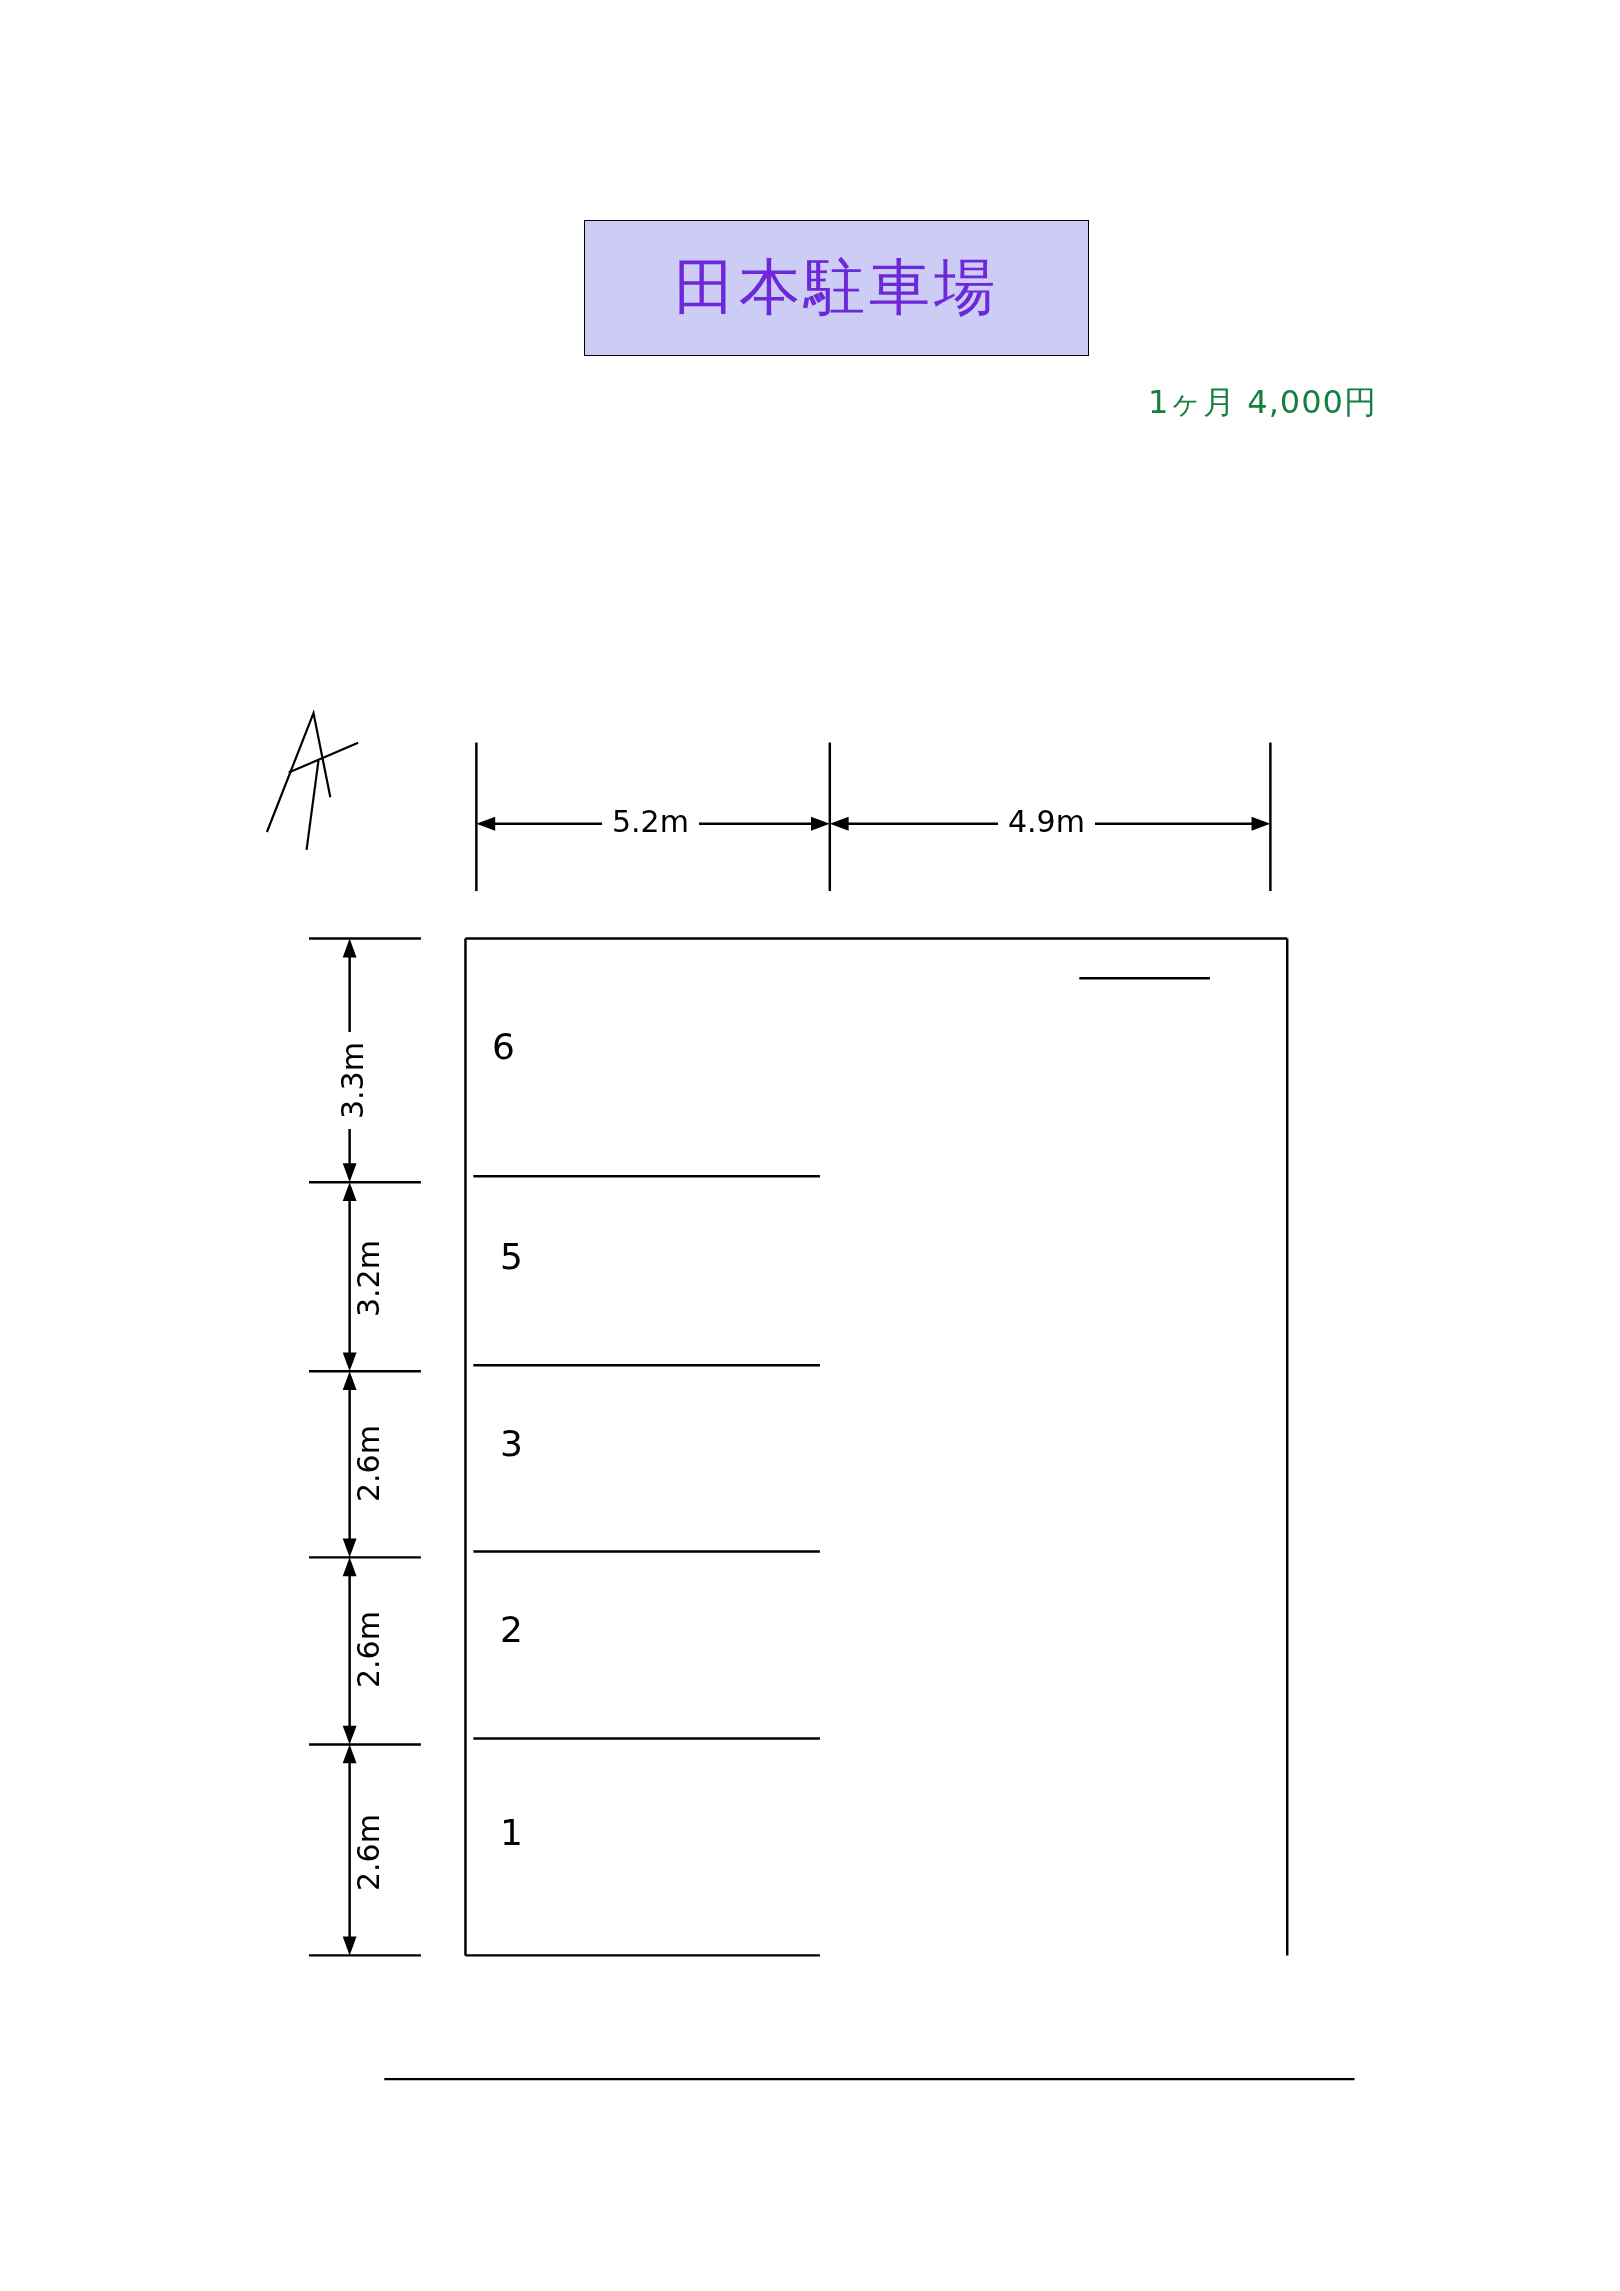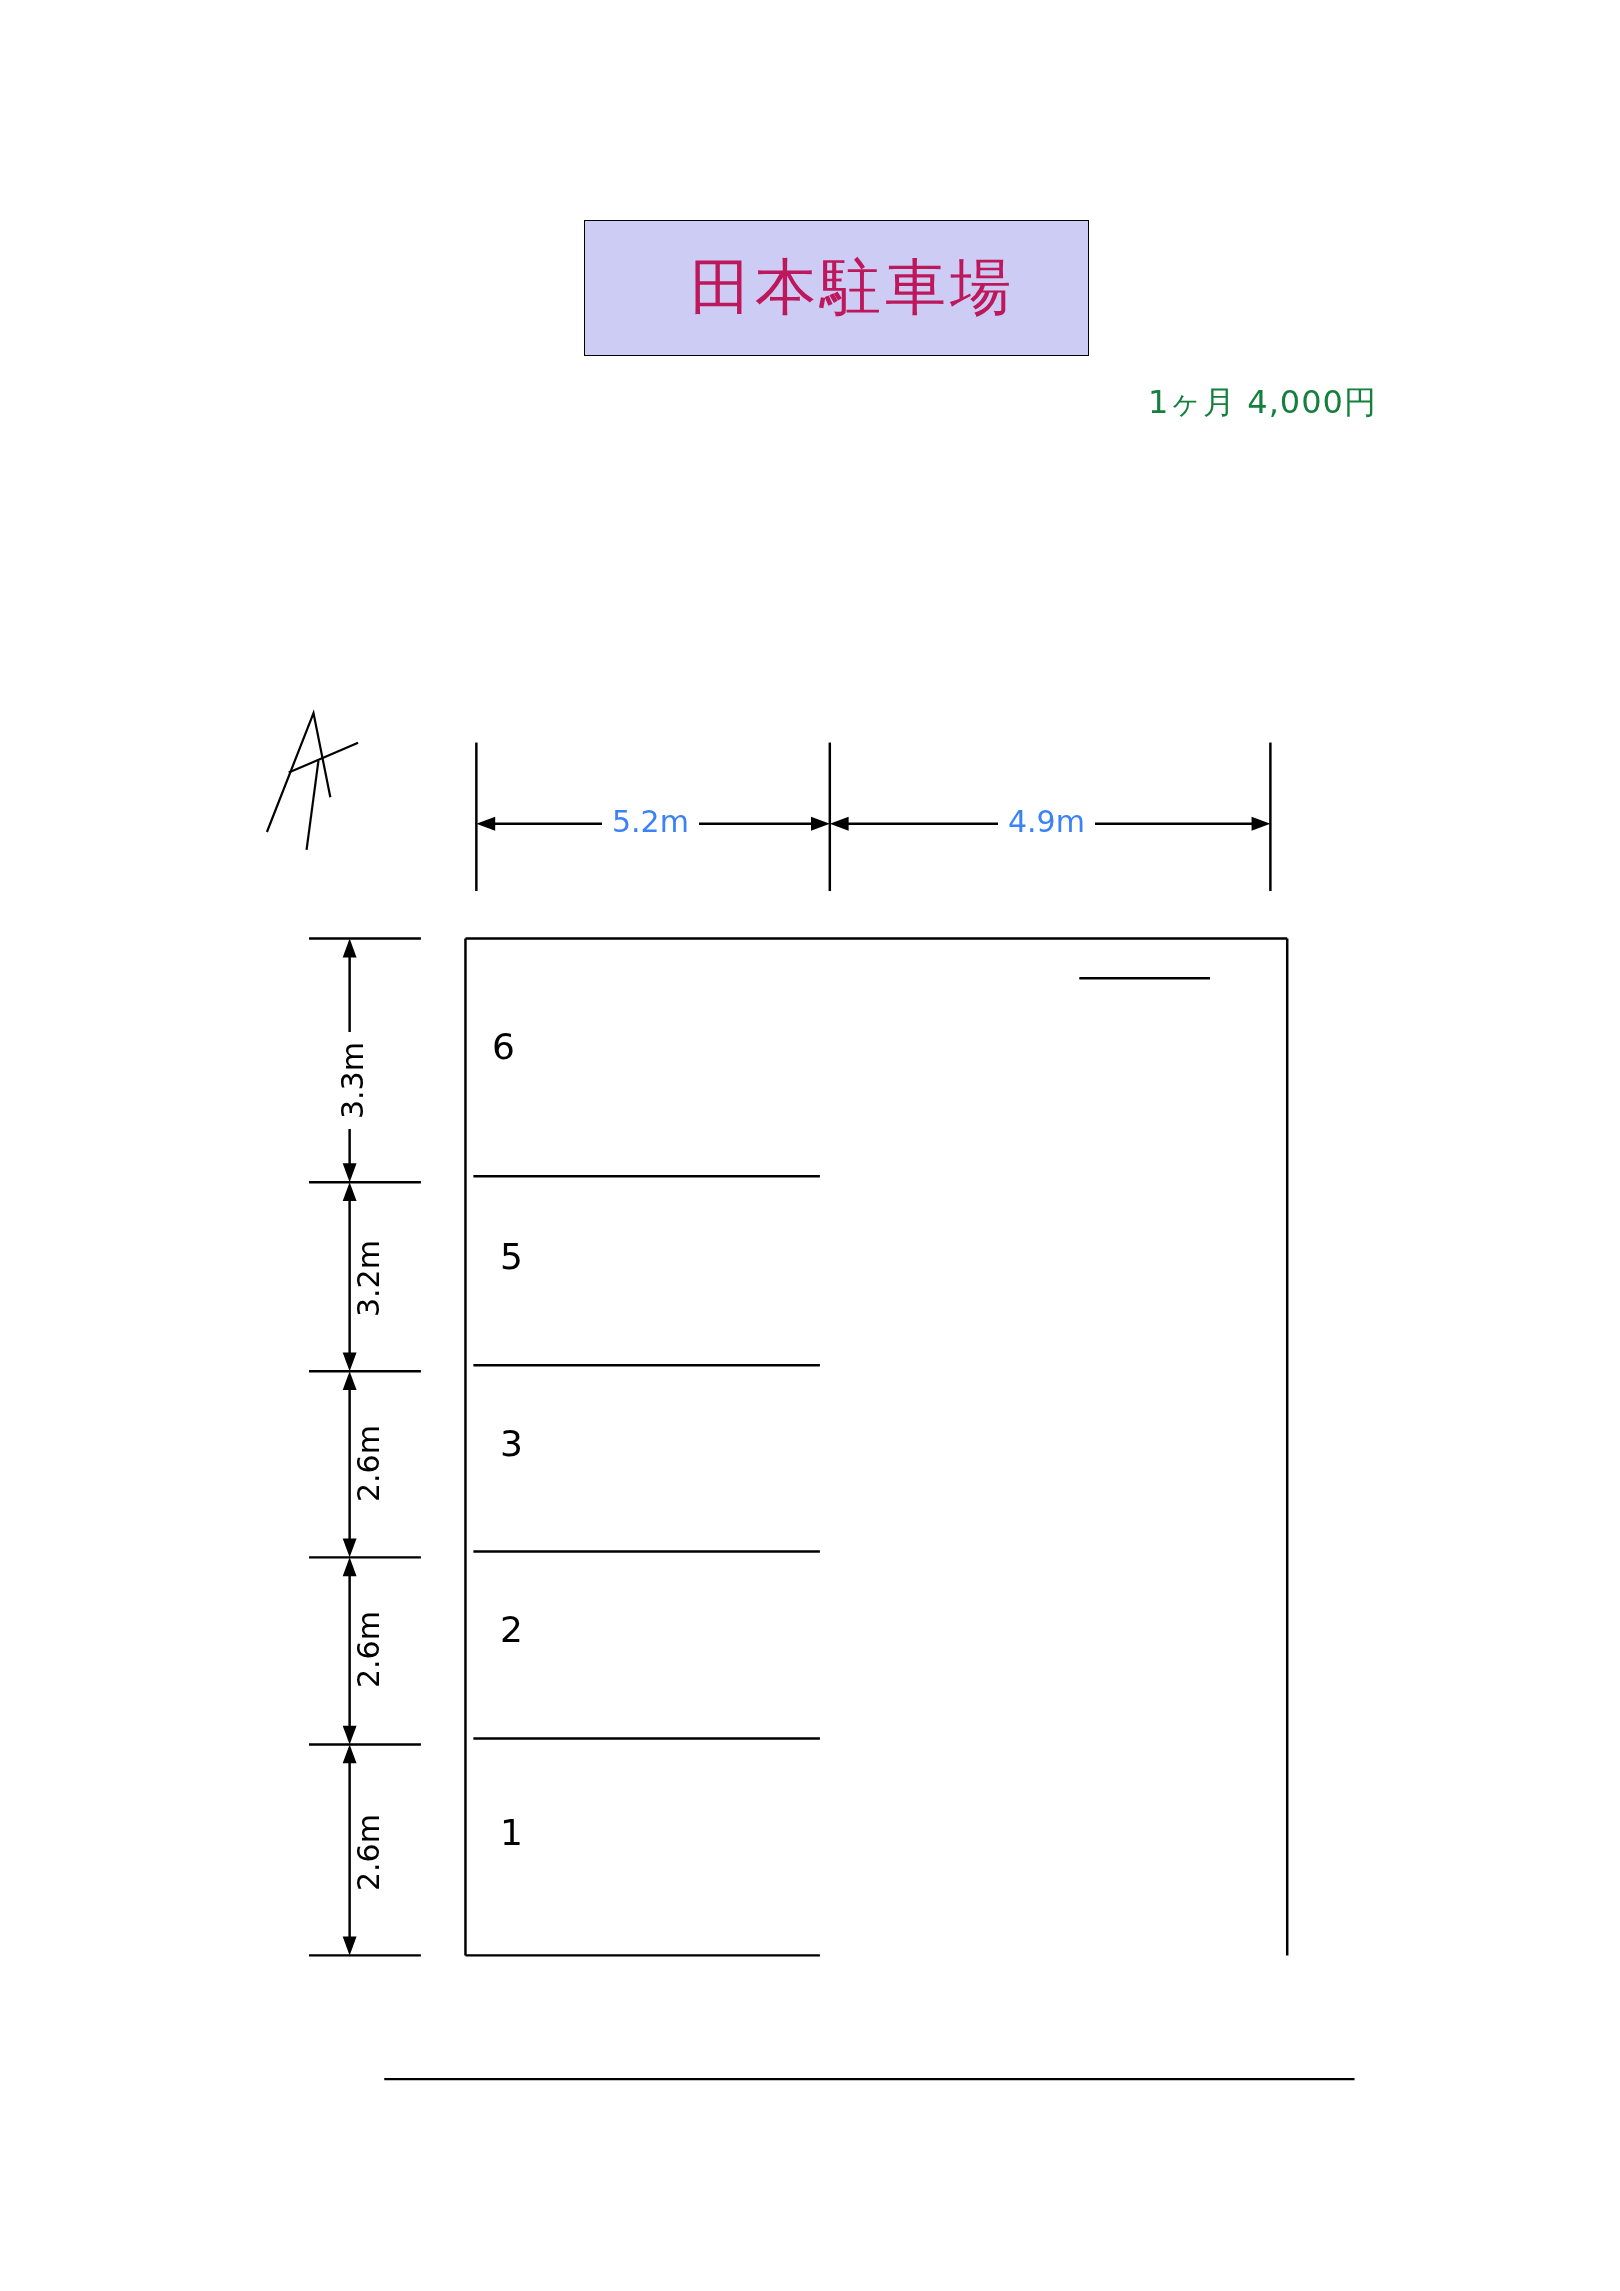--- a/index.html
+++ b/index.html
@@ -36,23 +36,22 @@
     position: absolute;
     left: 0; top: 0;
     width: 100%;
     height: 100%;
     display: flex;
     align-items: center;
     justify-content: center;
     font-family: "DejaVu Sans", sans-serif;
     font-size: 61px;
     letter-spacing: 4px;
-    color: #be185d;
-    white-space: nowrap;
-    padding-left: 16px;
+    color: #6d28d9;
+    white-space: nowrap;
   }
 
   
   #price-text {
     position: absolute;
     left: 1148px;
     top: 381px;
     font-family: "DejaVu Sans", sans-serif;
     font-size: 32px;
     color: #15803d;
@@ -67,21 +66,21 @@
     top: 703px;
     width: 109px;
     height: 149px;
   }
 
   
   .dim-label-h {
     position: absolute;
     font-family: "DejaVu Sans", sans-serif;
     font-size: 30px;
-    color: #3b82f6;
+    color: #000000;
     background: #ffffff;
     padding: 0 10px;
     white-space: nowrap;
   }
   .dim-label-v {
     position: absolute;
     font-family: "DejaVu Sans", sans-serif;
     font-size: 30px;
     color: #000000;
     background: #ffffff;

